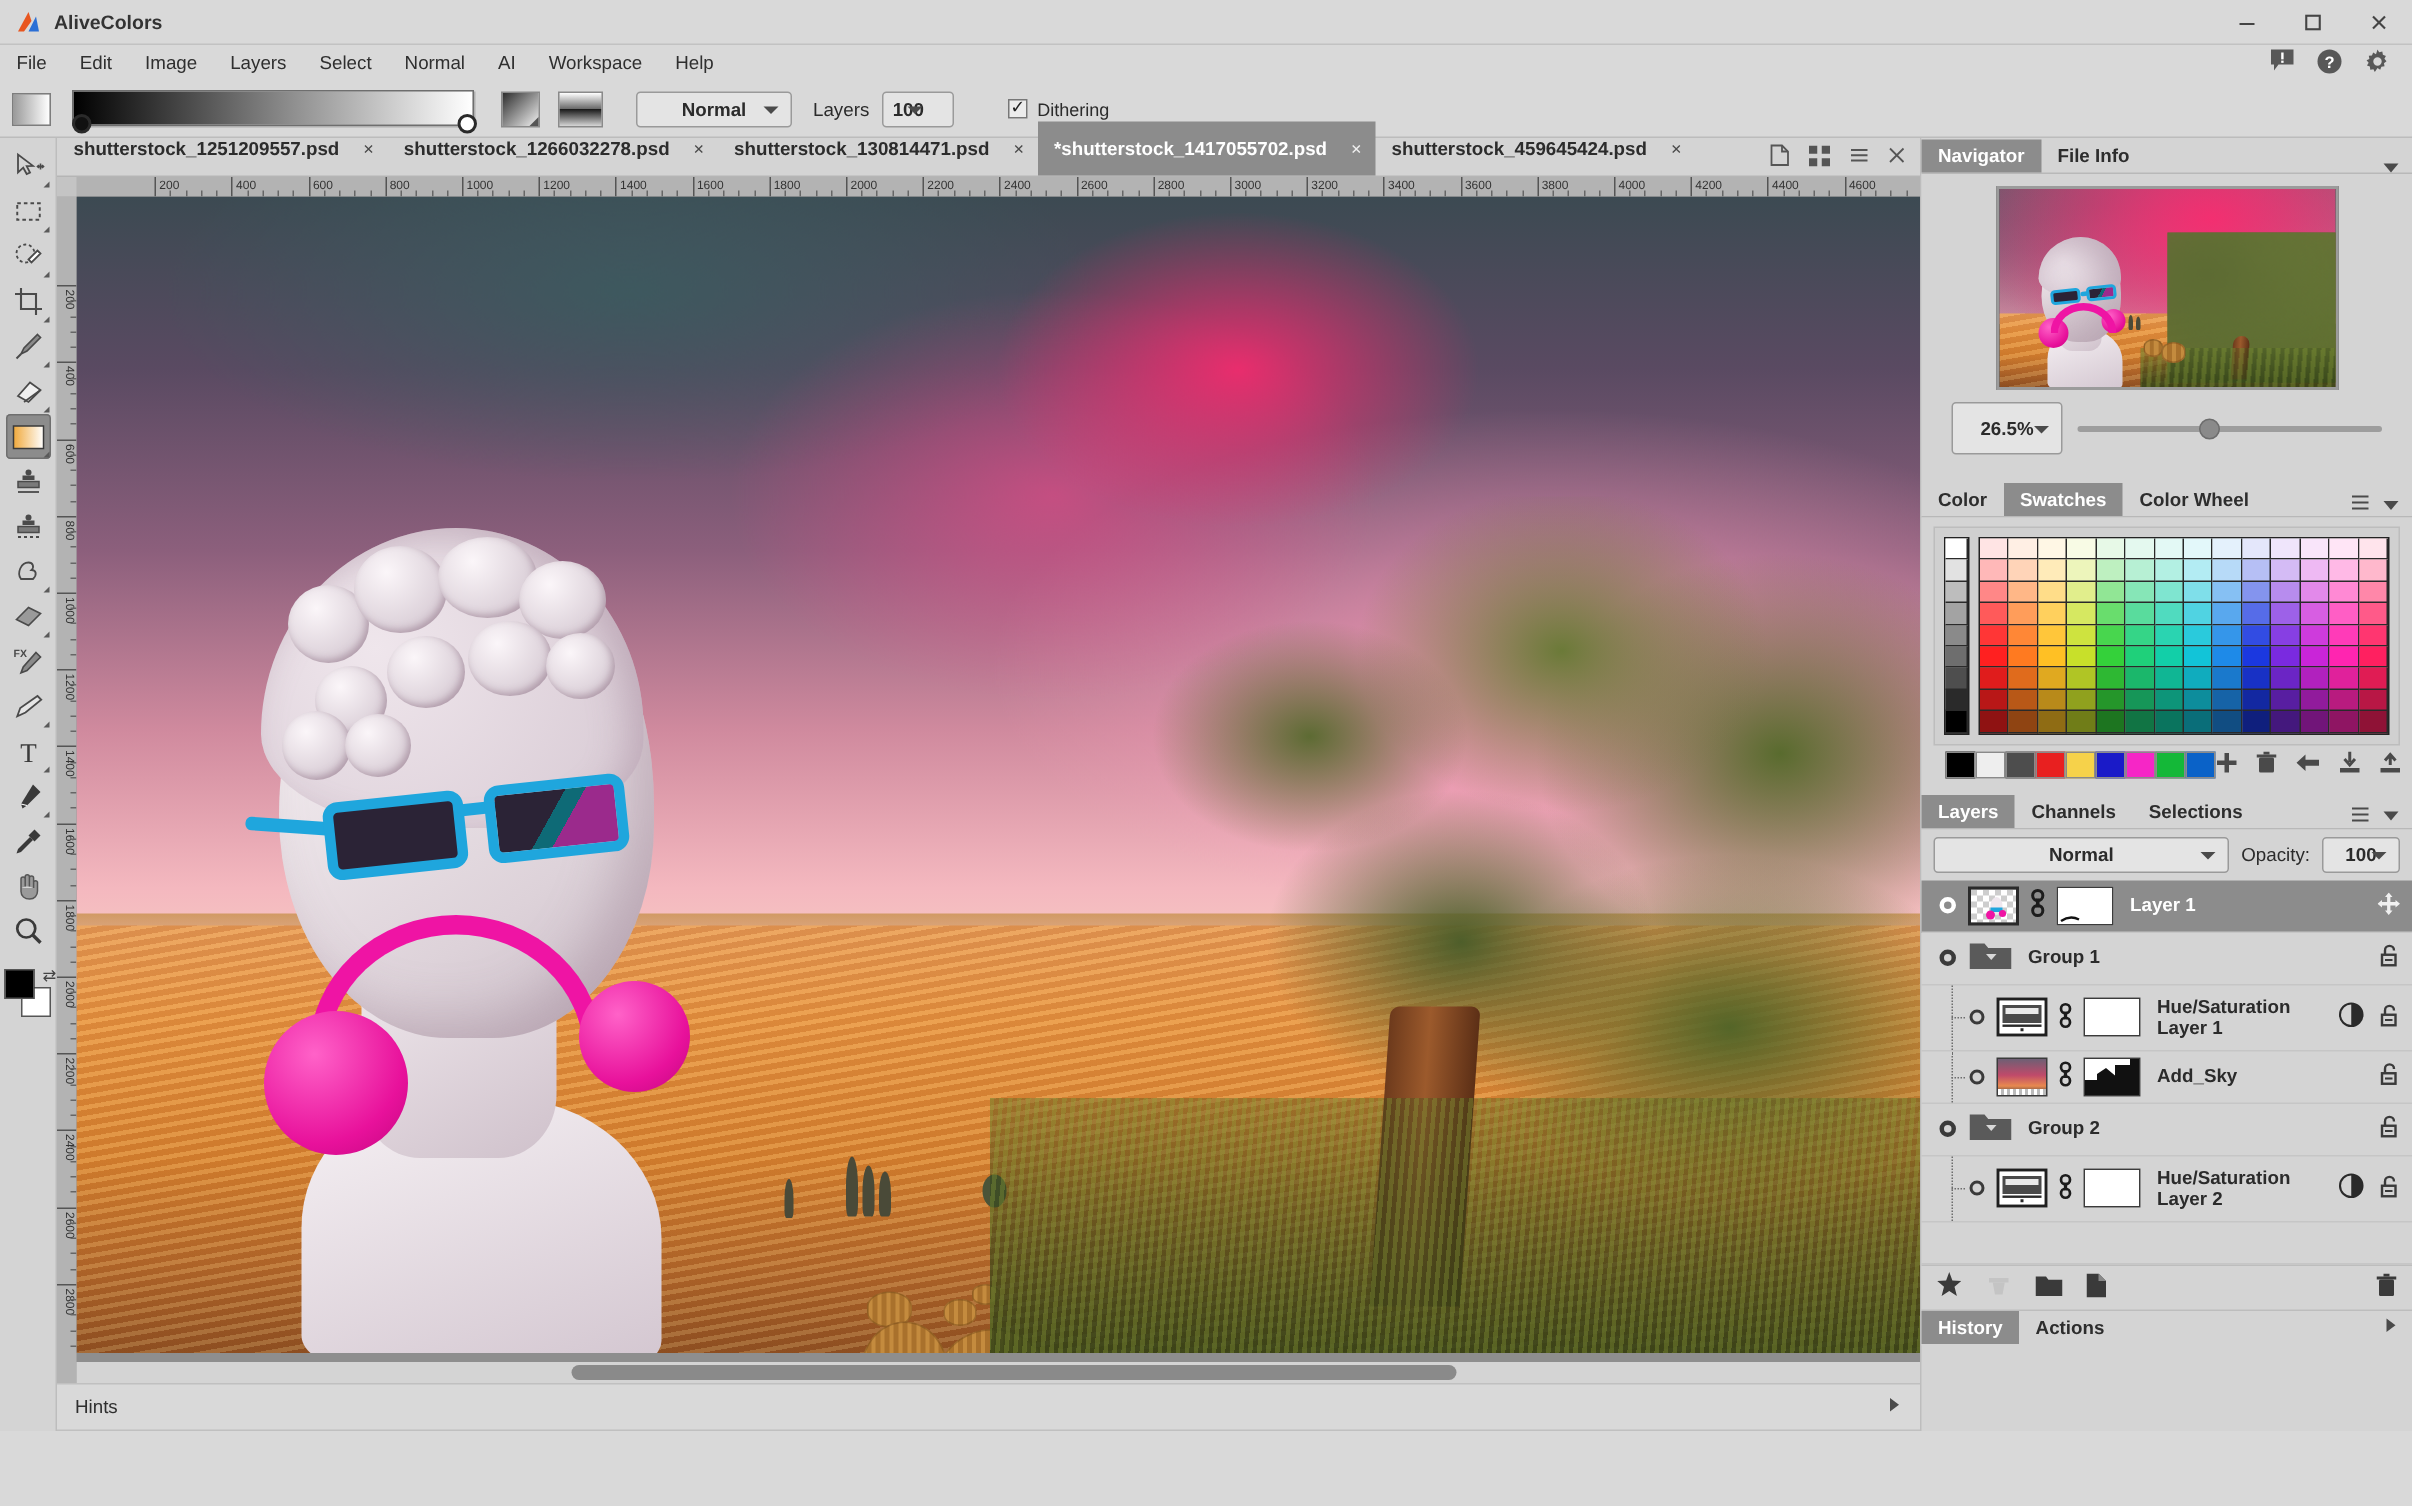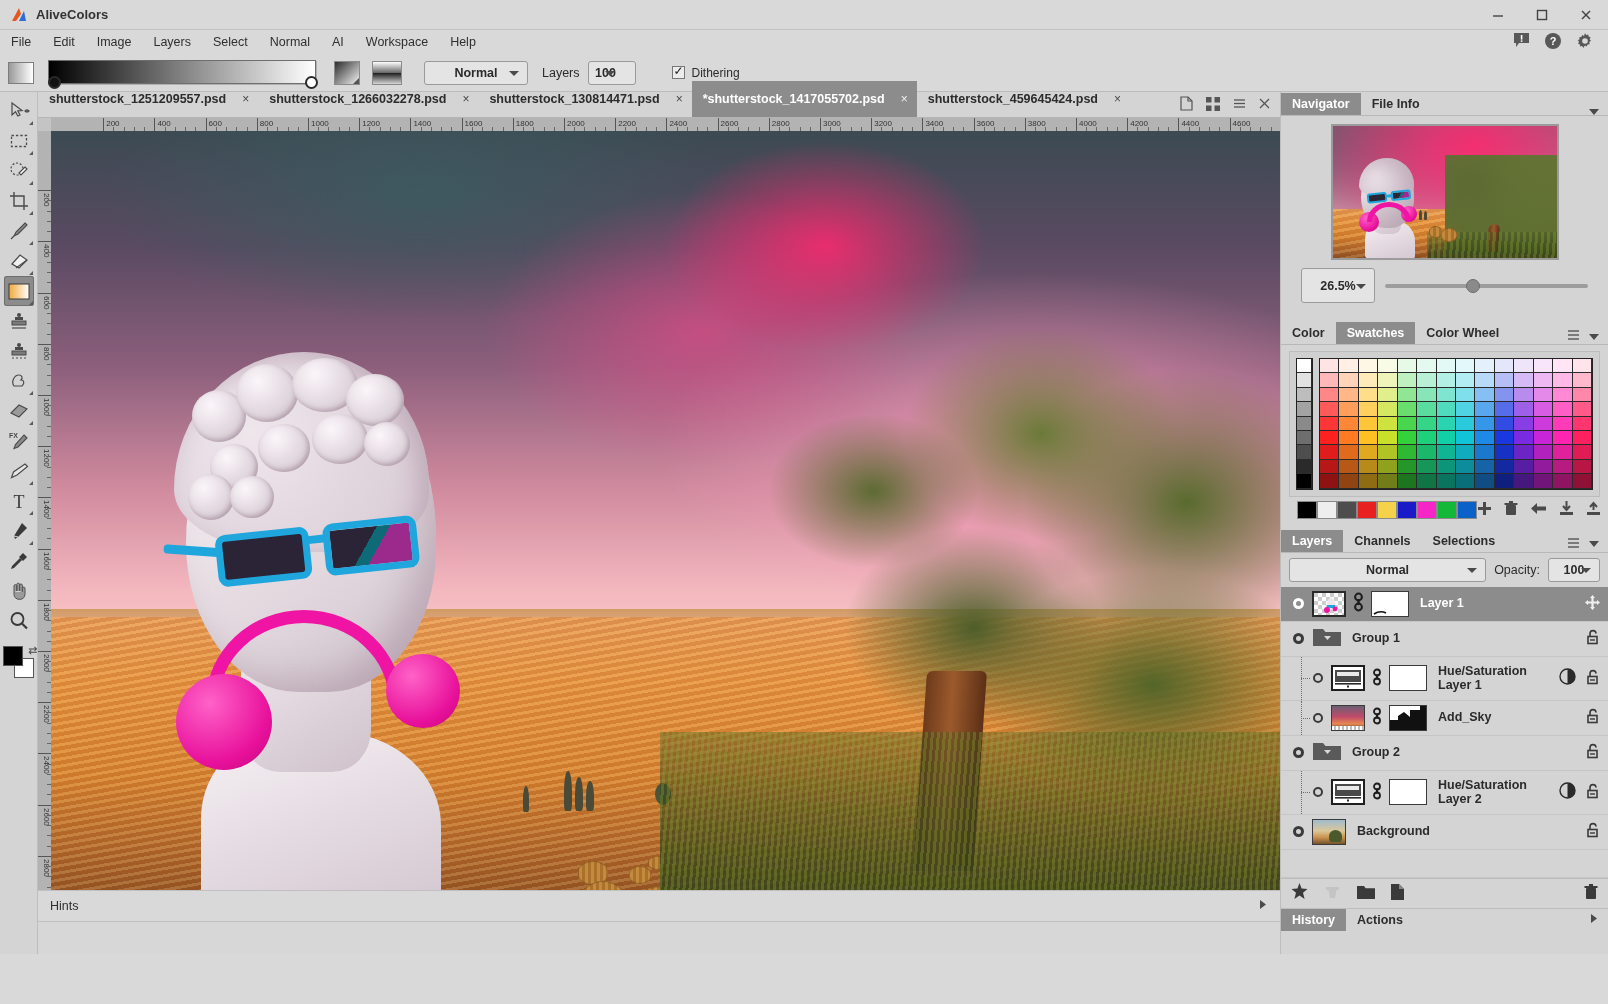--- a/index.html
+++ b/index.html
@@ -248,21 +248,21 @@
   .adj-ico { margin-left: auto; margin-right: 10px; flex: none; }
   .folder-ico { margin-left: 9px; flex: none; }
   .tree-line { position: absolute; left: 20px; top: 0; bottom: 0; width: 1px; border-left: 1px dotted #6d6d6d; }
   .tree-elbow { position: absolute; left: 20px; top: 50%; width: 9px; border-top: 1px dotted #6d6d6d; }
   .layers-foot { display: flex; align-items: center; gap: 16px; height: 30px; padding: 0 10px; border-top: 1px solid #bdbdbd; background:#d4d4d4; }
   .layers-foot .spacer { margin-left: auto; }
   .bottom-tabs { display: flex; align-items: center; height: 24px; background: #d4d4d4; border-top: 1px solid #bdbdbd; }
 
   
   .hints {
-    position: absolute; left: 38px; top: 890px; width: 1242px; height: 32px;
+    position: absolute; left: 38px; top: 922px; width: 1242px; height: 32px;
     background: #d9d9d9; border-top: 1px solid #c0c0c0; border-bottom: 1px solid #c0c0c0;
     display: flex; align-items: center; padding: 0 12px;
   }
   .hints-label { font-size: 12.5px; color: #2f2f2f; }
   .hints-arrow { margin-left: auto; }
   .footer-strip { position: absolute; left: 0; top: 954px; width: 1608px; height: 50px; background: #d9d9d9; }
 </style>
 </head>
 <body>
 
@@ -1228,34 +1228,20 @@
         <span>
           <svg width="14" height="16" viewBox="0 0 14 16">
               <path d="M4 7V4.6A3 3 0 0 1 10 4.6" fill="none" stroke="#3a3a3a" stroke-width="1.6"></path>
               <rect x="2" y="7.5" width="9" height="7" fill="none" stroke="#3a3a3a" stroke-width="1.6"></rect>
               <line x1="4" y1="11" x2="9" y2="11" stroke="#3a3a3a" stroke-width="1.4"></line>
             </svg>
         </span>
       </div>
 
 
-      <div class="layer-row">
-        <span class="eye"></span>
-        <span class="lthumb" style="background:linear-gradient(to bottom,#9fbccd 0%, #dcc79a 45%, #cb9350 72%, #76522a 100%);">
-          <span style="position:absolute;right:3px;bottom:2px;width:13px;height:12px;background:#4b5a2c;border-radius:50% 50% 30% 30%;"></span>
-        </span>
-        <span class="lname">Background</span>
-        <span class="lock-ico">
-          <svg width="14" height="16" viewBox="0 0 14 16">
-              <path d="M4 7V4.6A3 3 0 0 1 10 4.6" fill="none" stroke="#3a3a3a" stroke-width="1.6"></path>
-              <rect x="2" y="7.5" width="9" height="7" fill="none" stroke="#3a3a3a" stroke-width="1.6"></rect>
-              <line x1="4" y1="11" x2="9" y2="11" stroke="#3a3a3a" stroke-width="1.4"></line>
-            </svg>
-        </span>
-      </div>
 
       <div style="height:28px;border-bottom:1px solid #c6c6c6;"></div>
 
       <div class="layers-foot">
         <span>
           <svg width="17" height="17" viewBox="0 0 17 17">
               <path d="M8.5 0 L10.6 5.6 L16.5 6 L12 9.8 L13.6 16 L8.5 12.6 L3.4 16 L5 9.8 L0.5 6 L6.4 5.6 Z" fill="#3a3a3a"></path>
             </svg>
         </span>
         <span>

